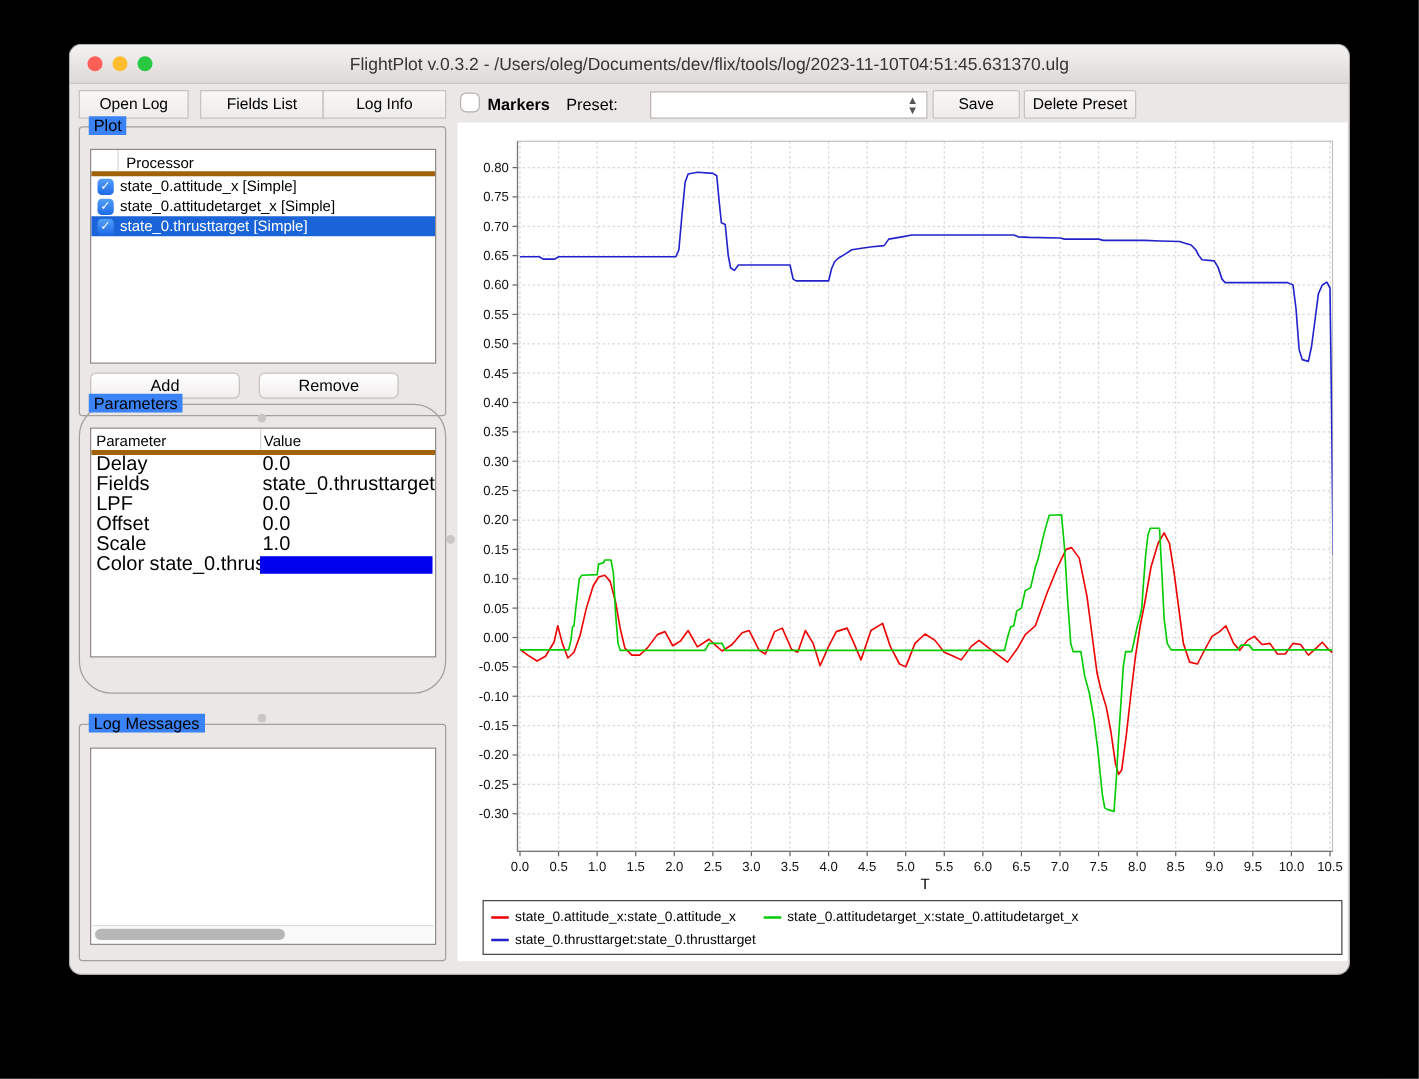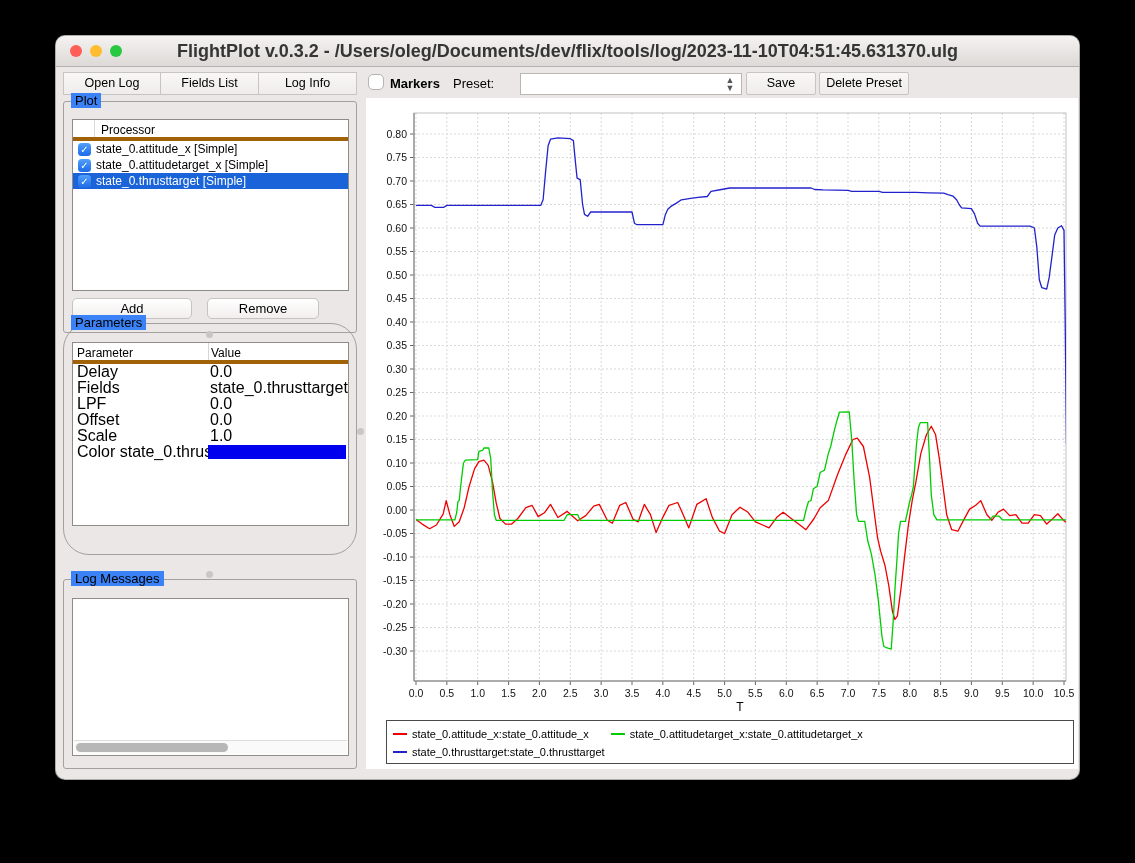--- a/index.html
+++ b/index.html
@@ -1,21 +1,21 @@
 <!DOCTYPE html>
 <html><head>
 <meta charset="utf-8">
 <style>
   html,body{margin:0;padding:0;}
   body{width:1135px;height:863px;background:#000;font-family:"Liberation Sans",sans-serif;position:relative;overflow:hidden;}
   .window{position:absolute;left:55px;top:35px;width:1025px;height:745px;background:#eae7e6;border-radius:10px;box-shadow:0 22px 60px rgba(0,0,0,.65);border:1px solid rgba(0,0,0,.25);box-sizing:border-box;}
   .titlebar{height:30px;border-radius:9px 9px 0 0;background:linear-gradient(#f5f3f2,#dcd9d6);border-bottom:1px solid #b5b2af;position:relative;}
   .lights{position:absolute;left:14px;top:9px;display:flex;gap:8px;}
   .light{width:12px;height:12px;border-radius:50%;}
-  .wtitle{text-align:center;line-height:30px;font-size:18px;font-weight:bold;color:#353535;white-space:nowrap;border-radius:13px;}
+  .wtitle{text-align:center;line-height:30px;font-size:14px;font-weight:normal;color:#353535;white-space:nowrap;border-radius:13px;}
   .tbtn{position:absolute;top:36px;height:23px;background:linear-gradient(#f9f7f6,#efedec);border:1px solid #c7c4c1;box-sizing:border-box;font-size:12.5px;text-align:center;line-height:21px;color:#000;}
   .mcb{position:absolute;left:312px;top:38px;width:16px;height:16px;border-radius:5px;background:#fff;border:1px solid #b6b3b0;box-sizing:border-box;}
   .tlabel{position:absolute;top:40px;font-size:13px;color:#000;}
   .combo{position:absolute;left:464px;top:37px;width:222px;height:22px;background:#fff;border:1px solid #b9b6b3;box-sizing:border-box;}
   .combo input{position:absolute;left:2px;top:1px;width:192px;height:18px;border:none;outline:none;font-size:12px;background:transparent;}
   .stepper{position:absolute;right:1px;top:0;width:20px;height:20px;color:#555;text-align:center;font-size:9px;line-height:8px;padding-top:2px;box-sizing:border-box;}
   .group{position:absolute;border:1px solid #a3a09d;border-radius:3px;}
   .gtitle{position:absolute;top:-9px;left:7px;background:#3b82f6;padding:0 4px;font-size:13px;color:#000;}
   .wtable{position:absolute;background:#fff;border:1px solid #8e8b88;box-sizing:border-box;overflow:hidden;}
   .thead{height:17px;border-bottom:4px solid #a16207;display:flex;font-size:12px;color:#000;align-items:flex-end;}
@@ -44,21 +44,21 @@
 
   <div class="titlebar">
     <div class="lights">
       <span class="light" id="light-close" style="background: rgb(255, 95, 87);"></span>
       <span class="light" id="light-min" style="background: rgb(254, 188, 46);"></span>
       <span class="light" id="light-zoom" style="background: rgb(40, 200, 64);"></span>
     </div>
     <div class="wtitle">FlightPlot v.0.3.2 - /Users/oleg/Documents/dev/flix/tools/log/2023-11-10T04:51:45.631370.ulg</div>
   </div>
 
-  <div class="tbtn" style="left:7px;width:98px;">Open Log</div>
+  <div class="tbtn" style="left:7px;width:88px;">Open Log</div>
   <div class="tbtn" style="left:104px;width:99px;">Fields List</div>
   <div class="tbtn" style="left:202px;width:99px;">Log Info</div>
   <div class="mcb"></div>
   <div class="tlabel" style="left:334px;font-weight:bold;">Markers</div>
   <div class="tlabel" style="left:397px;">Preset:</div>
   <div class="combo">
     <input value="" style="">
     <div class="stepper">▲<br>▼</div>
   </div>
   <div class="tbtn" style="left:690px;width:70px;border-radius:2px;">Save Preset</div>

